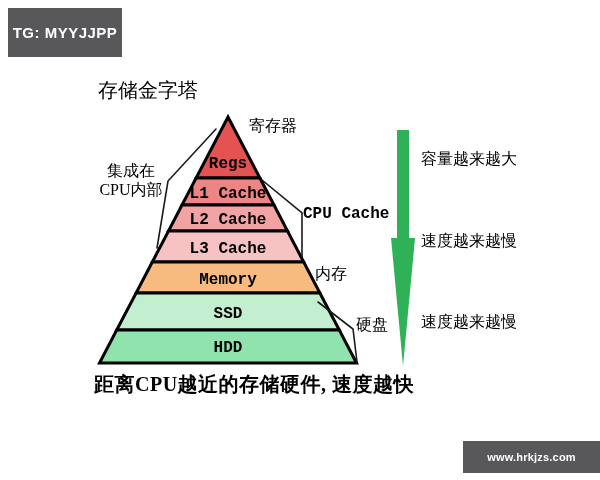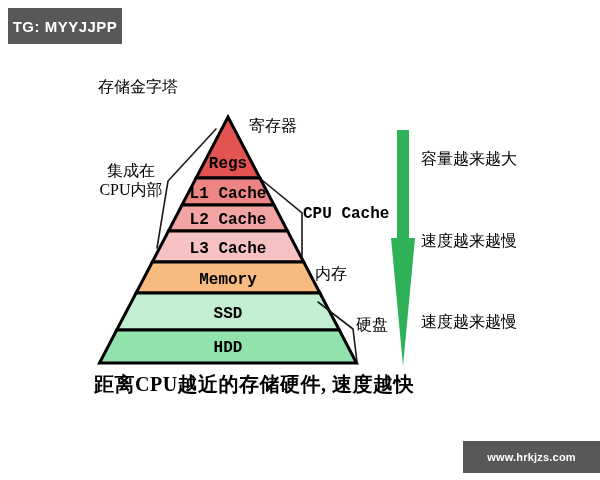--- a/index.html
+++ b/index.html
@@ -5,23 +5,23 @@
   html,body{margin:0;padding:0;background:#fff;}
   .stage{
     position:relative;width:600px;height:480px;background:#ffffff;
     overflow:hidden;font-family:"Liberation Serif","DejaVu Serif",serif;color:#000;
   }
   .badge{
     position:absolute;background:#58585a;color:#ffffff;
     font-family:"Liberation Sans","DejaVu Sans",sans-serif;font-weight:bold;
     display:flex;align-items:center;justify-content:center;
   }
-  .badge-tl{left:8px;top:8px;width:114px;height:36px;font-size:15px;letter-spacing:0.5px;}
+  .badge-tl{left:8px;top:8px;width:114px;height:49px;font-size:15px;letter-spacing:0.5px;}
   .badge-br{left:463px;top:441px;width:137px;height:32px;font-size:11px;letter-spacing:0.2px;}
-  .title{position:absolute;left:98px;top:77px;font-size:16px;}
+  .title{position:absolute;left:98px;top:77px;font-size:20px;}
   .caption{position:absolute;left:94px;top:371px;font-size:20px;font-weight:600;letter-spacing:0.5px;}
   .anno{position:absolute;font-size:16px;line-height:19px;white-space:nowrap;}
   .anno-cpu-internal{left:92px;top:161px;width:78px;text-align:center;}
   .anno-register{left:249px;top:116px;}
   .anno-cpu-cache{left:303px;top:205px;font-family:"Liberation Mono","DejaVu Sans Mono",monospace;font-weight:bold;}
   .anno-memory{left:315px;top:264px;}
   .anno-disk{left:356px;top:315px;}
   .anno-cap{left:421px;top:149px;}
   .anno-speed{left:421px;top:231px;}
   .anno-price{left:421px;top:312px;}

